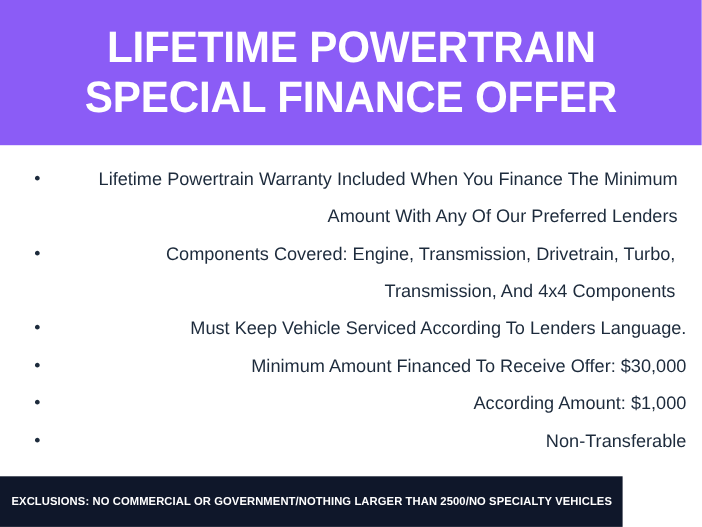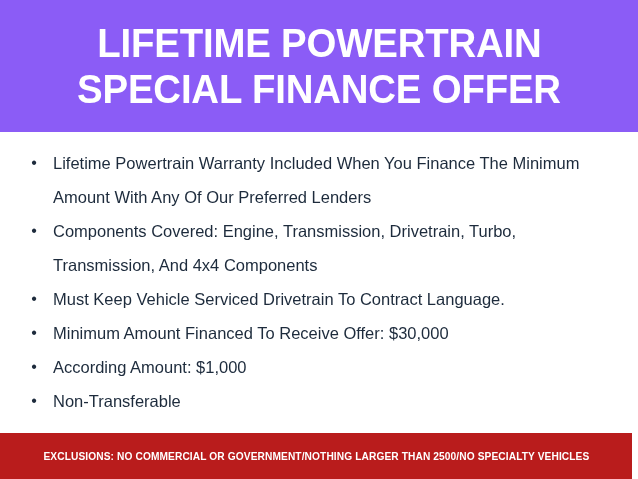--- a/index.html
+++ b/index.html
@@ -79,40 +79,41 @@
     left: 6px;
     top: 0;
     width: 12px;
     line-height: 34px;
     font-size: 16px;
     color: #1d2b3c;
     text-align: center;
   }
   .bullet-text {
     display: block;
+    text-align: right;
   }
   
   .bullet-item.wrapped .bullet-text {
     text-indent: 0;
   }
   .bullet-item.wrapped-a .bullet-text {
     padding-right: 8px;
   }
   .bullet-item.wrapped-b .bullet-text {
     padding-right: 10px;
   }
 
   
   .footer-band {
     position: absolute;
     left: 0;
     top: 433px;
-    width: 632px;
+    width: 566px;
     height: 46px;
-    background: #b91c1c;
+    background: #0f172a;
     display: flex;
     align-items: center;
     justify-content: center;
     box-sizing: border-box;
     padding: 0 16px;
   }
   .footer-text {
     color: #ffffff;
     font-family: "Liberation Sans", sans-serif;
     font-weight: bold;
@@ -143,21 +144,21 @@
         <span class="bullet-text">Lifetime Powertrain Warranty Included When You Finance The Minimum Amount With Any Of Our Preferred Lenders</span>
       </li>
 
       <li class="bullet-item wrapped wrapped-b">
         <span class="bullet-dot">•</span>
         <span class="bullet-text">Components Covered: Engine, Transmission, Drivetrain, Turbo, Transmission, And 4x4 Components</span>
       </li>
 
       <li class="bullet-item">
         <span class="bullet-dot">•</span>
-        <span class="bullet-text">Must Keep Vehicle Serviced Drivetrain To Contract Language.</span>
+        <span class="bullet-text">Must Keep Vehicle Serviced According To Lenders Language.</span>
       </li>
 
       <li class="bullet-item">
         <span class="bullet-dot">•</span>
         <span class="bullet-text">Minimum Amount Financed To Receive Offer: $30,000</span>
       </li>
 
       <li class="bullet-item">
         <span class="bullet-dot">•</span>
         <span class="bullet-text">According Amount: $1,000</span>

